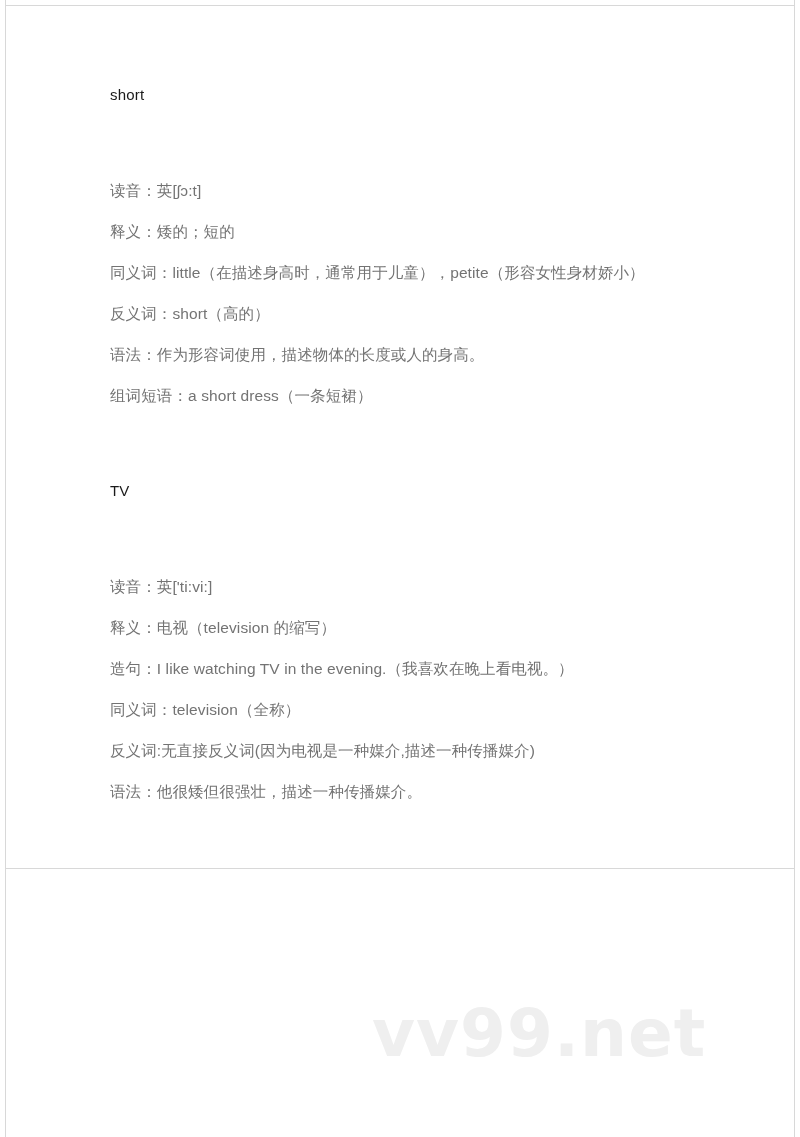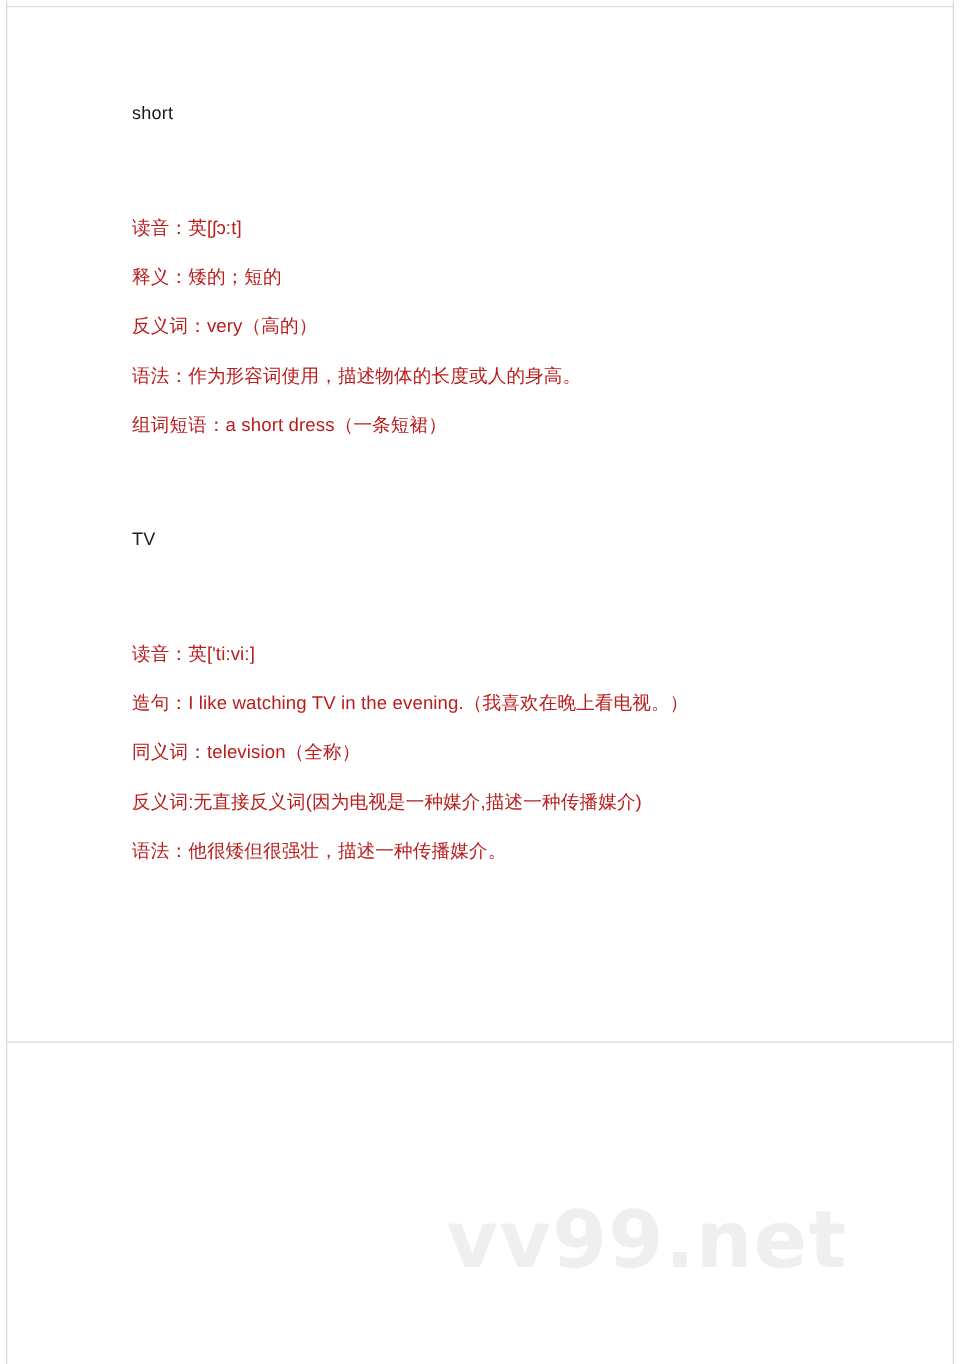--- a/index.html
+++ b/index.html
@@ -63,21 +63,21 @@
     color: #1a1a1a;
     margin: 0 0 0 0;
     letter-spacing: 0.2px;
   }
   .spacer-after-head {
     height: 64px;
   }
   .line {
     font-size: 15.5px;
     line-height: 41px;
-    color: #b91c1c;
+    color: #737373;
     white-space: pre-wrap;
     letter-spacing: 0.1px;
   }
   .entry-gap {
     height: 64px;
   }
 
   .watermark {
     position: absolute;
     left: 372px;
@@ -99,31 +99,33 @@
   <div class="edge-top"></div>
   <div class="edge-bottom"></div>
 
   <div class="content">
 
     <div class="entry">
       <div class="headword">short</div>
       <div class="spacer-after-head"></div>
       <div class="line">读音：英[ʃɔ:t]</div>
       <div class="line">释义：矮的；短的</div>
-      <div class="line">反义词：very（高的）</div>
+      <div class="line">同义词：little（在描述身高时，通常用于儿童），petite（形容女性身材娇小）</div>
+      <div class="line">反义词：short（高的）</div>
       <div class="line">语法：作为形容词使用，描述物体的长度或人的身高。</div>
       <div class="line">组词短语：a short dress（一条短裙）</div>
     </div>
 
     <div class="entry-gap"></div>
 
     <div class="entry">
       <div class="headword">TV</div>
       <div class="spacer-after-head"></div>
       <div class="line">读音：英['ti:vi:]</div>
+      <div class="line">释义：电视（television 的缩写）</div>
       <div class="line">造句：I like watching TV in the evening.（我喜欢在晚上看电视。）</div>
       <div class="line">同义词：television（全称）</div>
       <div class="line">反义词:无直接反义词(因为电视是一种媒介,描述一种传播媒介)</div>
       <div class="line">语法：他很矮但很强壮，描述一种传播媒介。</div>
     </div>
 
   </div>
 
   <div class="watermark">vv99.net</div>
 </div>

